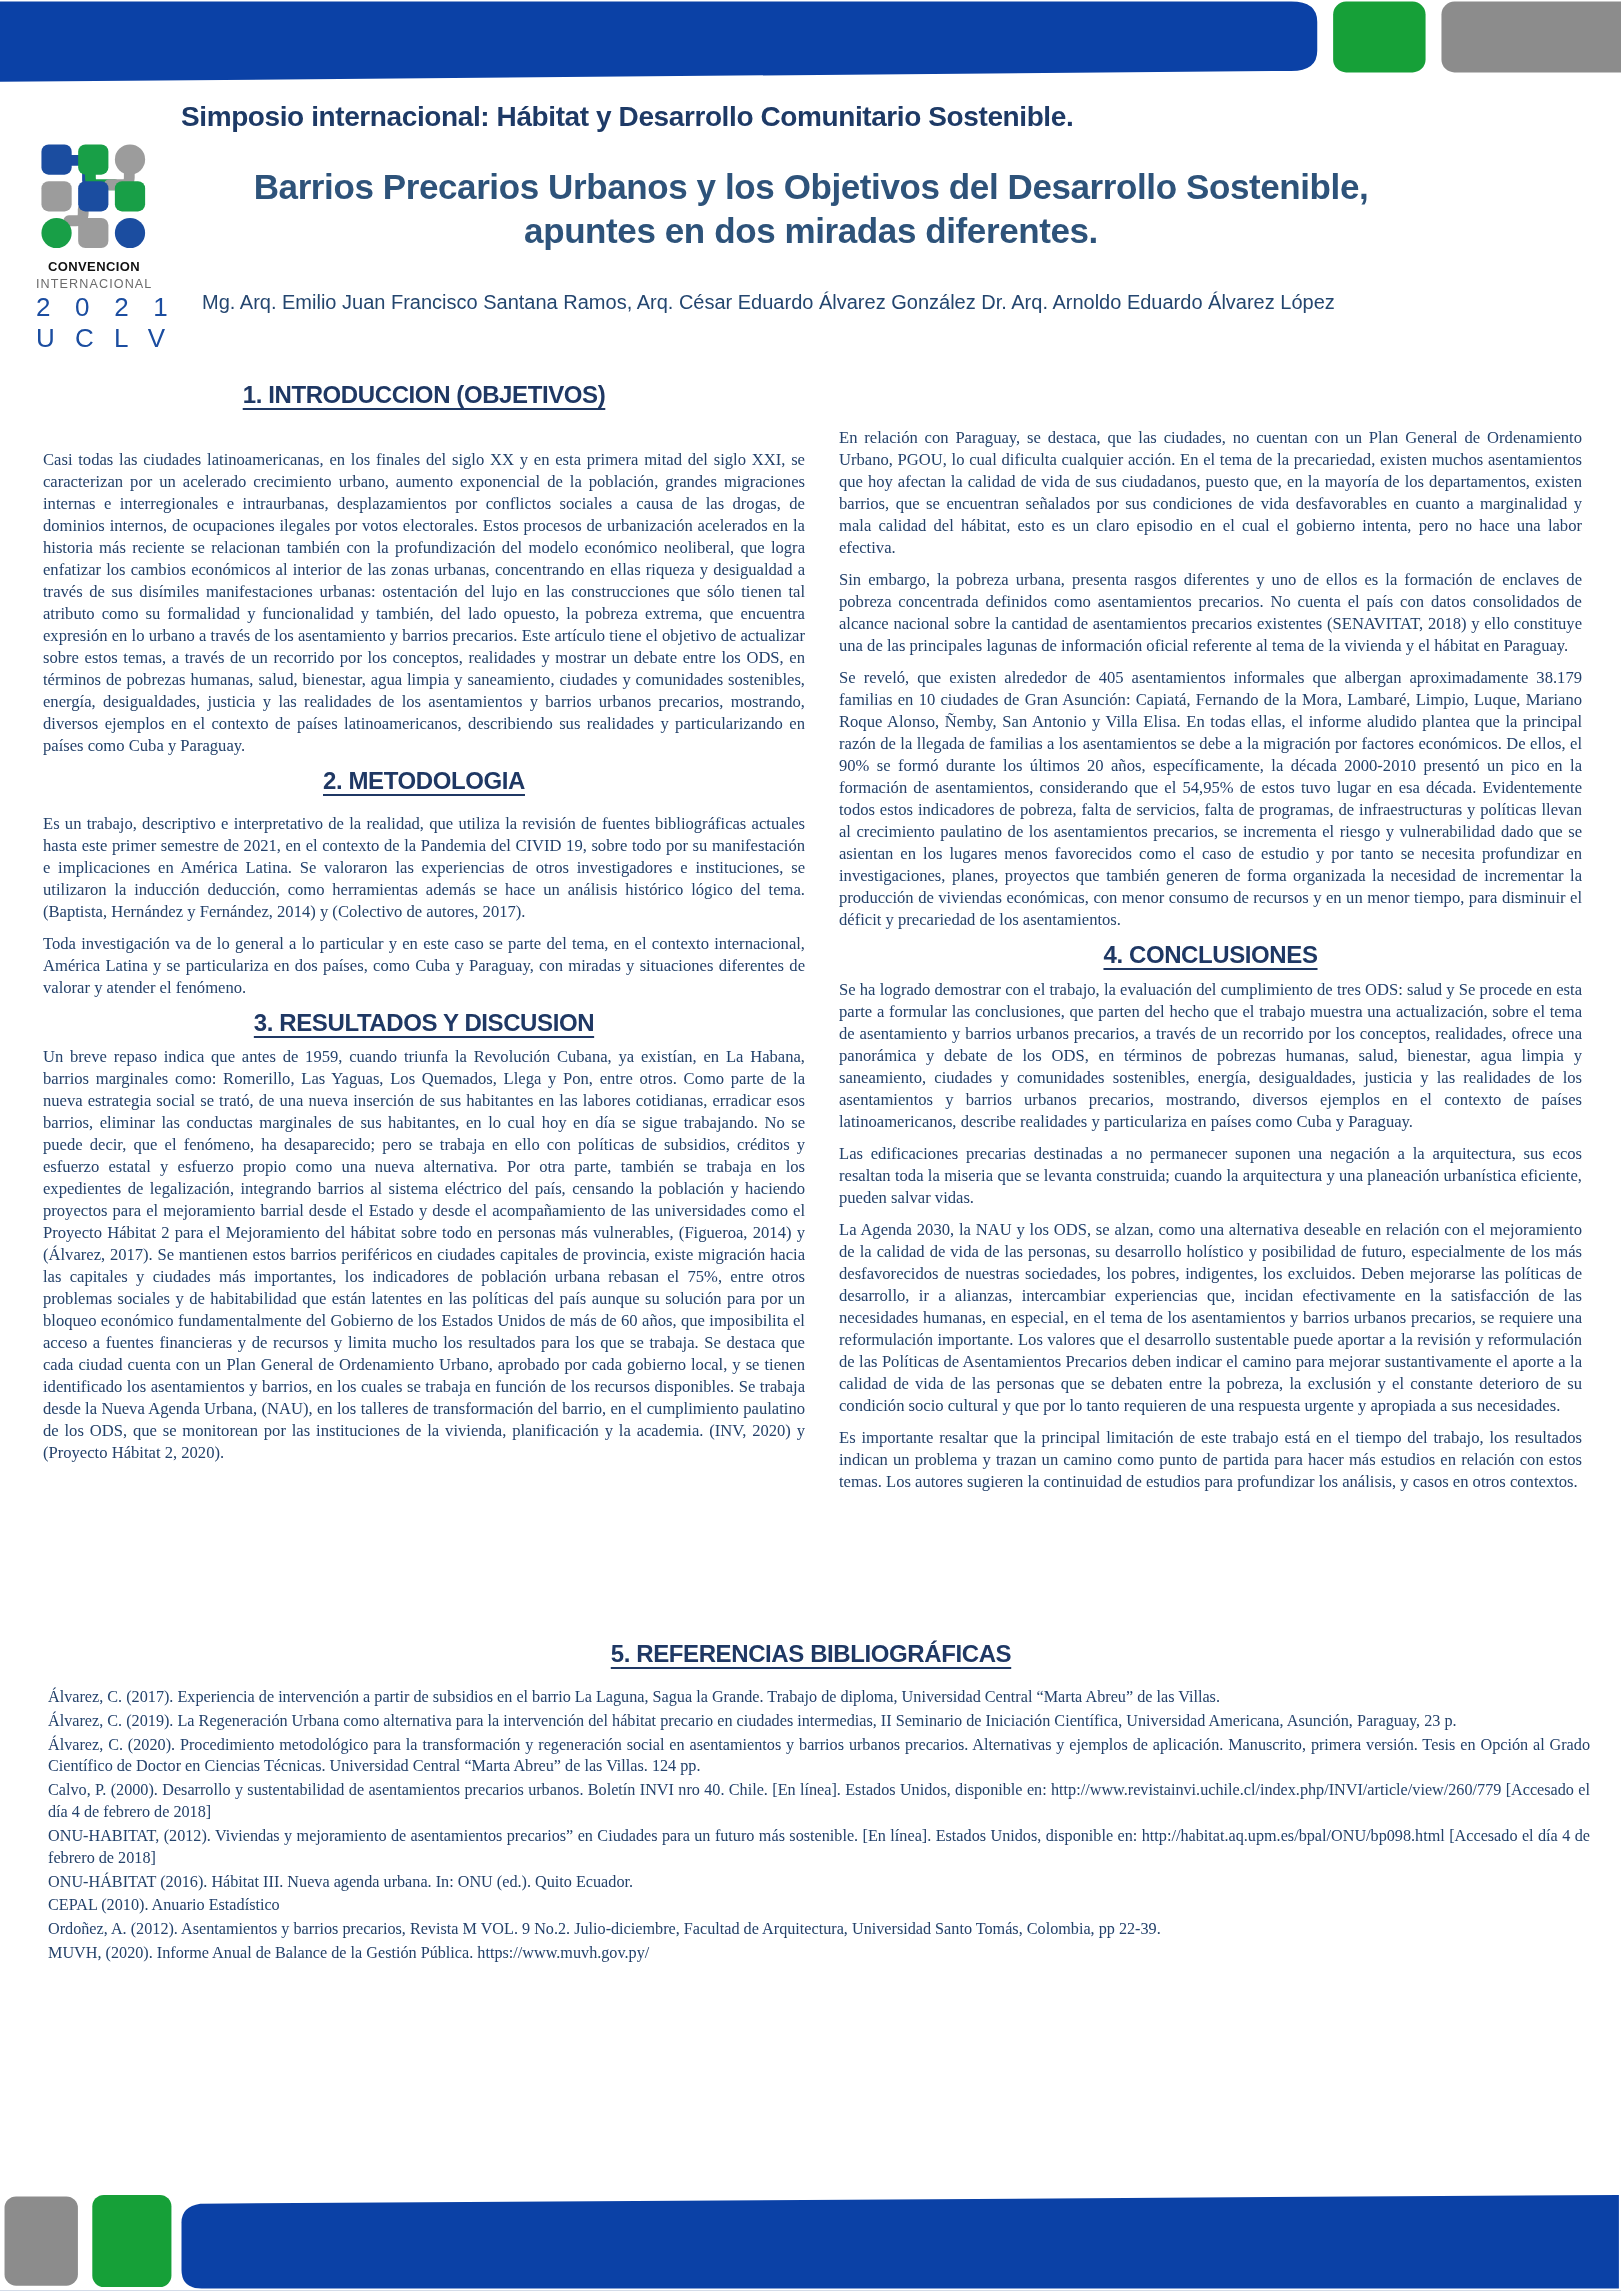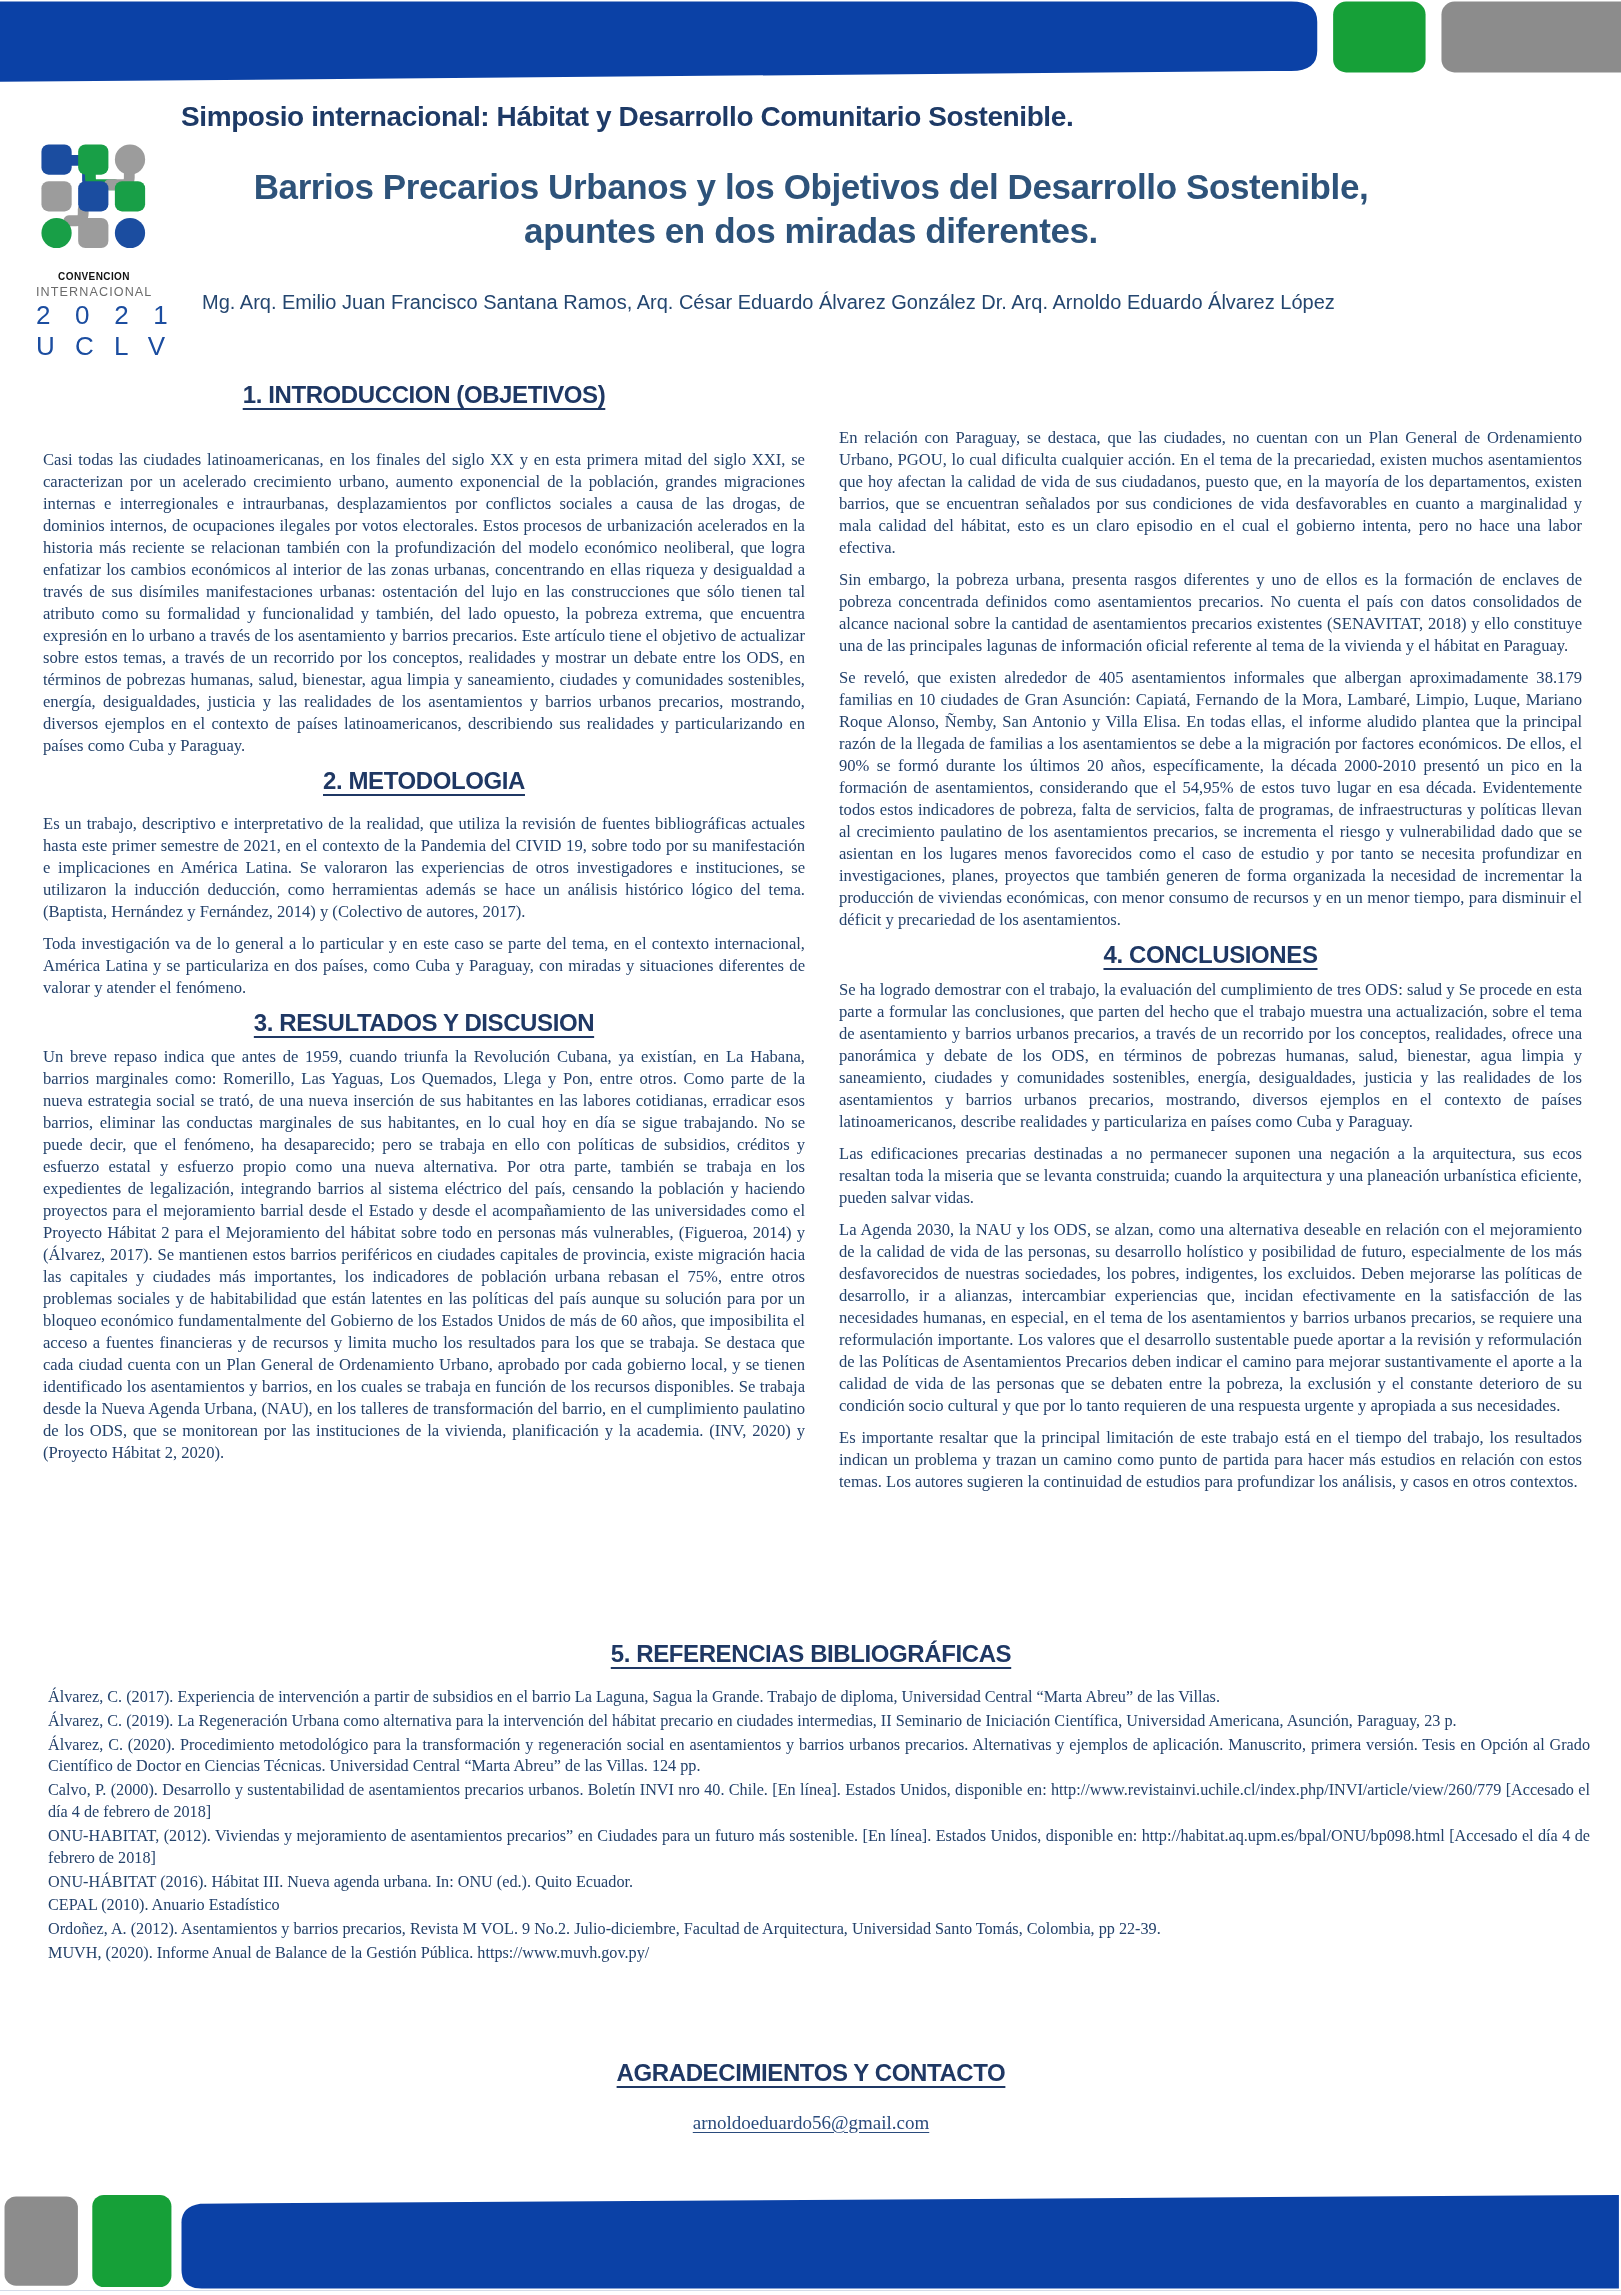--- a/index.html
+++ b/index.html
@@ -14,22 +14,22 @@
              font-family:"Liberation Sans",sans-serif;font-weight:700;font-size:28px;
              letter-spacing:-0.4px;color:#1e3a66;}
   .main-title{position:absolute;top:165px;left:238px;right:238px;text-align:center;
               font-family:"Liberation Sans",sans-serif;font-weight:700;font-size:35px;
               line-height:44px;letter-spacing:-0.4px;color:#2e537a;}
   .authors{position:absolute;top:290px;left:202px;right:202px;text-align:left;
            font-family:"Liberation Sans",sans-serif;font-size:20px;line-height:25px;color:#24466f;}
   
   .logo{position:absolute;top:143px;left:36px;width:116px;text-align:center;}
   .logo svg{display:block;margin:0 auto;}
-  .logo-l1{font-family:"Liberation Sans",sans-serif;font-weight:700;font-size:10px;color:#111111;
-           letter-spacing:0.4px;margin-top:20px;}
+  .logo-l1{font-family:"Liberation Sans",sans-serif;font-weight:700;font-size:13px;color:#111111;
+           letter-spacing:0.4px;margin-top:8px;}
   .logo-l2{font-family:"Liberation Sans",sans-serif;font-weight:400;font-size:12.6px;color:#6b6b6b;
            letter-spacing:1.1px;margin-top:2.9px;text-align:center;}
   .logo-l3{font-family:"Liberation Sans",sans-serif;font-weight:400;font-size:26px;color:#1b4da0;
            letter-spacing:8.7px;margin-top:1.4px;white-space:nowrap;}
   .logo-l4{font-family:"Liberation Sans",sans-serif;font-weight:400;font-size:26px;color:#1b4da0;
            letter-spacing:6.5px;margin-top:0px;white-space:nowrap;}
   
   .sec-h{font-family:"Liberation Sans",sans-serif;font-weight:700;font-size:24px;
          letter-spacing:-0.4px;color:#1f3864;text-align:center;
          text-decoration:underline;text-decoration-thickness:2.2px;text-underline-offset:5px;}
@@ -125,24 +125,20 @@
       <p class="ref">Álvarez, C. (2020). Procedimiento metodológico para la transformación y regeneración social en asentamientos y barrios urbanos precarios. Alternativas y ejemplos de aplicación. Manuscrito, primera versión. Tesis en Opción al Grado Científico de Doctor en Ciencias Técnicas.  Universidad Central “Marta Abreu” de las Villas. 124 pp.</p>
       <p class="ref">Calvo, P. (2000). Desarrollo y sustentabilidad de asentamientos precarios urbanos. Boletín INVI nro 40. Chile. [En línea]. Estados Unidos, disponible en: http://www.revistainvi.uchile.cl/index.php/INVI/article/view/260/779  [Accesado el día 4 de febrero de 2018]</p>
       <p class="ref">ONU-HABITAT, (2012). Viviendas y mejoramiento de asentamientos precarios” en Ciudades para un futuro más sostenible. [En línea]. Estados Unidos, disponible en: http://habitat.aq.upm.es/bpal/ONU/bp098.html   [Accesado el día 4 de febrero de 2018]</p>
       <p class="ref">ONU-HÁBITAT (2016). Hábitat III. Nueva agenda urbana. In: ONU (ed.). Quito Ecuador.</p>
       <p class="ref">CEPAL (2010). Anuario Estadístico</p>
       <p class="ref">Ordoñez, A. (2012). Asentamientos y barrios precarios, Revista M VOL. 9 No.2. Julio-diciembre, Facultad de Arquitectura, Universidad Santo Tomás, Colombia, pp 22-39.</p>
       <p class="ref">MUVH, (2020). Informe Anual de Balance de la Gestión Pública. https://www.muvh.gov.py/</p>
     </div>
   </div>
 
-  <div class="agradecimientos">
-    <div class="sec-h h-agr">AGRADECIMIENTOS Y CONTACTO</div>
-    <a class="email" href="#">arnoldoeduardo56@gmail.com</a>
-  </div>
 
   <div class="bottom-decor">
     <svg width="1622" height="100" viewBox="0 0 2246 139">
       <rect x="2" y="2" width="102" height="124" rx="16" fill="#8c8c8c"></rect>
       <rect x="124" y="0" width="110" height="128" rx="16" fill="#16a038"></rect>
       <path d="M274,12 L2246,0 V130 H276 Q248,130 248,104 L248,38 Q248,16 274,12 Z" fill="#0b41a6"></path>
     </svg>
   </div>
   <div class="bottom-edge-line"></div>
 

